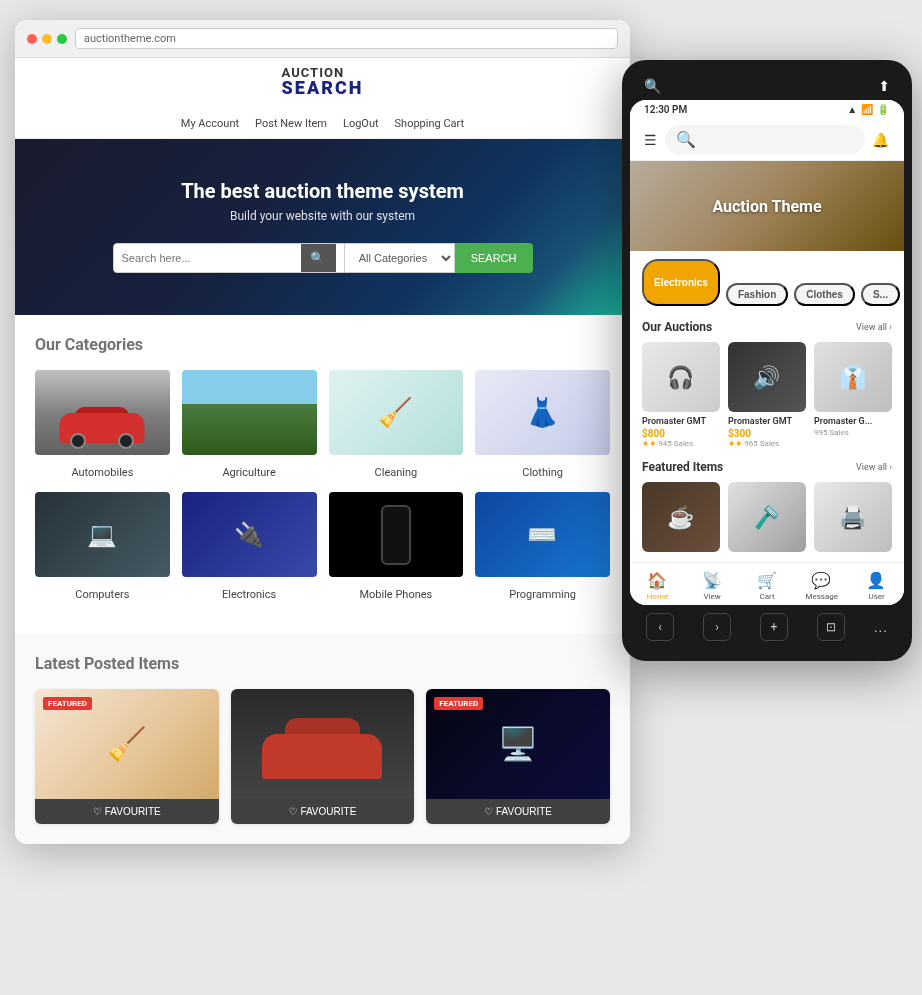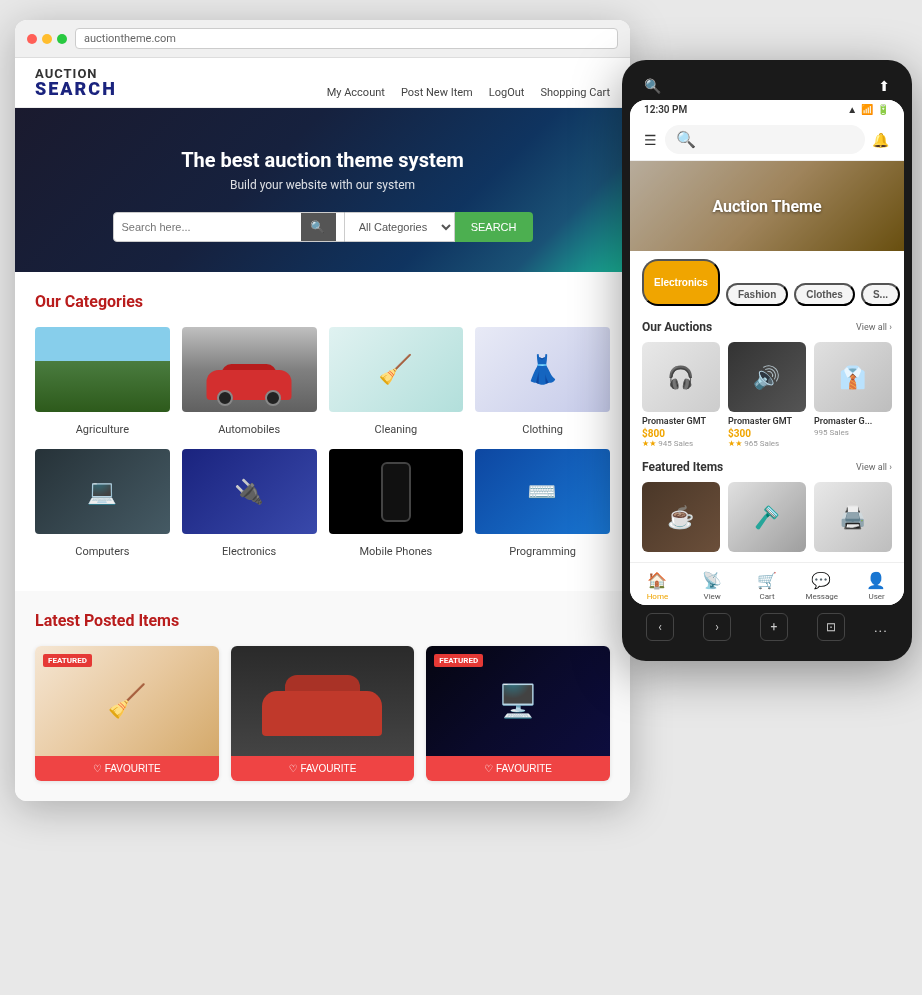--- a/index.html
+++ b/index.html
@@ -51,35 +51,36 @@
     }
 
     
     .site-header {
       background: #fff;
       padding: 8px 20px;
       display: flex;
       align-items: center;
       justify-content: space-between;
       border-bottom: 1px solid #eee;
+      flex-direction: column;
     }
     .site-logo {
       display: flex;
       flex-direction: column;
       line-height: 1;
     }
     .logo-auction { font-size: 13px; font-weight: 700; color: #333; letter-spacing: 1px; }
     .logo-theme { font-size: 18px; font-weight: 900; color: #1a237e; letter-spacing: 2px; }
     .site-nav { display: flex; gap: 16px; margin-top: 20px; }
     .site-nav a { font-size: 11px; color: #444; text-decoration: none; }
 
     
     .hero {
       background: linear-gradient(135deg, #1a1a2e 0%, #16213e 40%, #0f3460 70%, #1a5276 85%, #1abc9c 100%);
-      padding: 40px 20px 18px;
+      padding: 40px 20px 30px;
       text-align: center;
       color: white;
       min-height: 160px;
     }
     .hero h1 { font-size: 20px; font-weight: 700; margin-bottom: 6px; }
     .hero p { font-size: 12px; opacity: 0.85; margin-bottom: 20px; }
     .search-bar {
       display: flex;
       gap: 0;
       max-width: 420px;
@@ -126,21 +127,21 @@
     }
 
     
     .categories-section {
       background: #fff;
       padding: 20px;
     }
     .section-title {
       font-size: 16px;
       font-weight: 700;
-      color: #b91c1c;
+      color: #737373;
       margin-bottom: 16px;
     }
     .categories-grid {
       display: grid;
       grid-template-columns: repeat(4, 1fr);
       gap: 12px;
       margin-bottom: 12px;
     }
     .category-item { text-align: center; cursor: pointer; }
     .category-img {
@@ -177,21 +178,21 @@
       left: 8px;
       background: #e53935;
       color: #fff;
       font-size: 8px;
       padding: 2px 5px;
       border-radius: 2px;
       font-weight: 700;
       text-transform: uppercase;
     }
     .favourite-btn {
-      background: #ef4444;
+      background: #404040;
       color: #fff;
       border: none;
       width: 100%;
       padding: 7px;
       font-size: 10px;
       cursor: pointer;
       display: flex;
       align-items: center;
       justify-content: center;
       gap: 4px;
@@ -640,32 +641,32 @@
       </select>
       <button class="search-btn">SEARCH</button>
     </div>
   </div>
 
   <div class="categories-section">
     <div class="section-title">Our Categories</div>
     <div class="categories-grid">
 
       <div class="category-item">
-        <div class="cat-img-agriculture category-img grass-visual"></div>
-        <span class="category-name">Agriculture</span>
-      </div>
-
-      <div class="category-item">
         <div class="category-img car-visual">
           <div class="car-roof"></div>
           <div class="car-body"></div>
           <div class="car-wheel-l"></div>
           <div class="car-wheel-r"></div>
         </div>
         <span class="category-name">Automobiles</span>
+      </div>
+
+      <div class="category-item">
+        <div class="cat-img-agriculture category-img grass-visual"></div>
+        <span class="category-name">Agriculture</span>
       </div>
 
       <div class="category-item">
         <div class="category-img cleaning-visual">🧹</div>
         <span class="category-name">Cleaning</span>
       </div>
 
       <div class="category-item">
         <div class="category-img clothing-visual">👗</div>
         <span class="category-name">Clothing</span>

